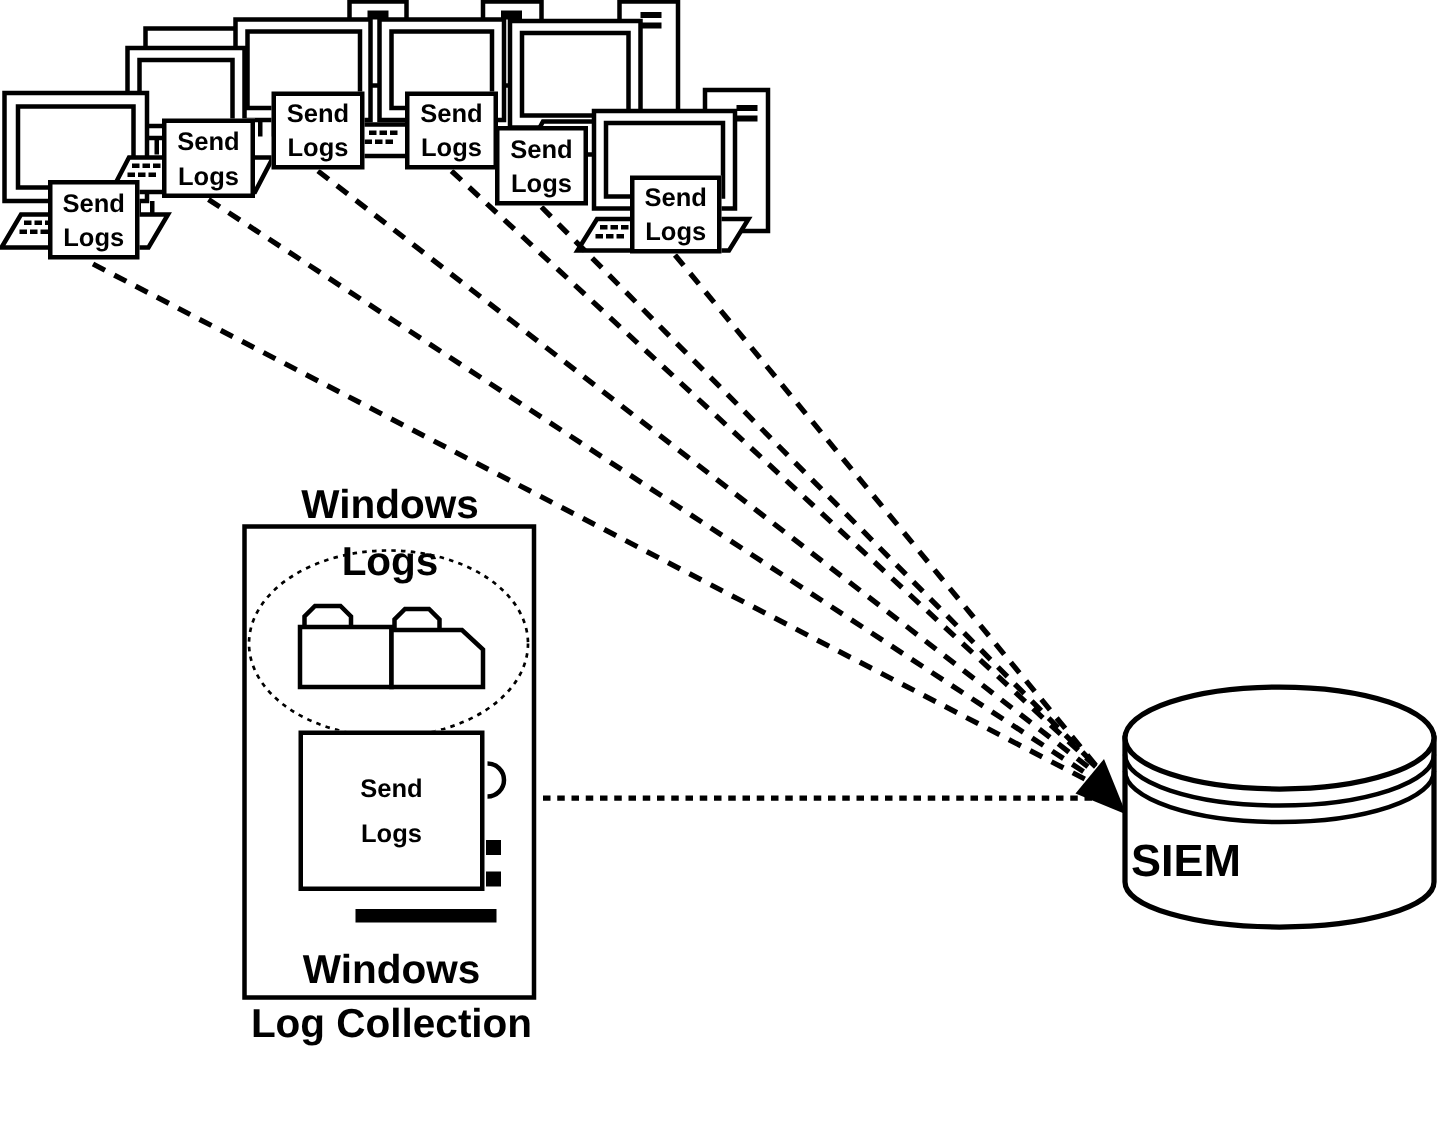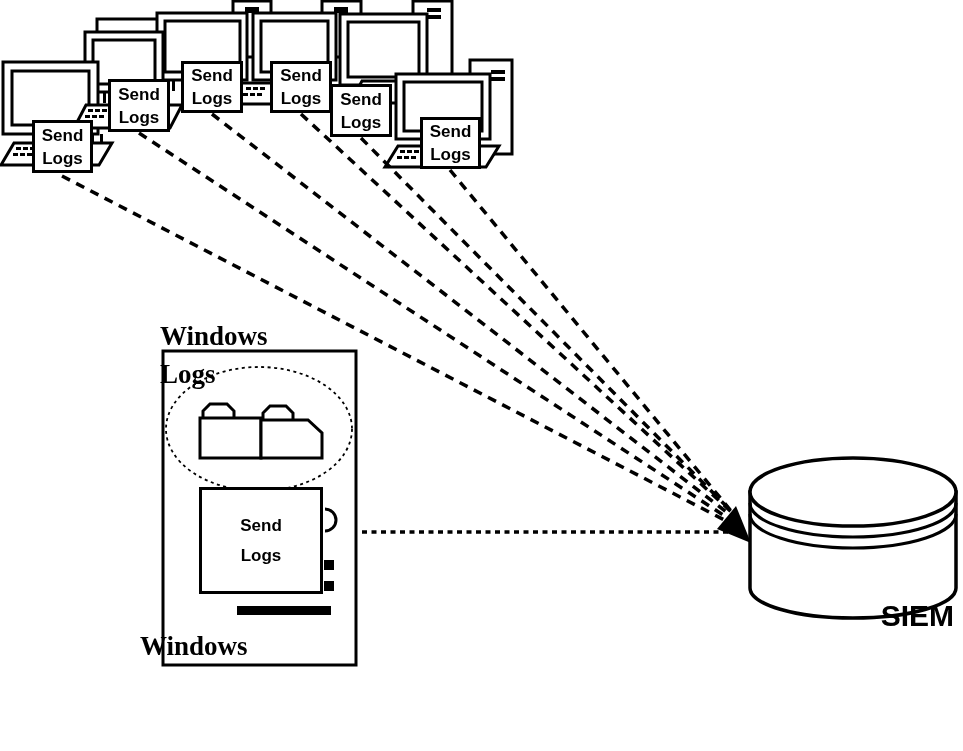--- a/index.html
+++ b/index.html
@@ -28,31 +28,29 @@
     border:3px solid #000;
     font-weight:bold;
     font-size:17px;
     line-height:30px;
     text-align:center;
     display:flex;flex-direction:column;justify-content:center;
   }
   .bigcaption{
     font-weight:bold;
     font-size:27px;
-    text-align:left;
-    font-family:Liberation Serif, serif;
+    text-align:center;
   }
   .title-lh{line-height:38px;}
   .caption-lh{line-height:36px;}
   .siemlabel{
     font-weight:bold;
     font-size:30px;
-    text-align:right;
+    text-align:left;
     line-height:32px;
-    margin-top:41px;
   }
 </style>
 </head>
 <body>
 
 <div id="stage">
 
   <svg id="diagram-svg" width="963" height="751" viewBox="0 0 963 751">
 
     <g fill="#ffffff" stroke="#000000" stroke-width="3">
@@ -237,17 +235,18 @@
     <div>Logs</div>
   </div>
 
   <div class="overlay agentbox" style="left:199px;top:487px;width:124px;height:107px;">
     <span>Send</span>
     <span>Logs</span>
   </div>
 
   <div class="overlay bigcaption caption-lh" style="left:140px;top:628px;width:242px;">
     <div>Windows</div>
+    <div>Log Collection</div>
   </div>
 
   <div class="overlay siemlabel" style="left:754px;top:559px;width:200px;">SIEM</div>
 
 </div>
 
 </body></html>

